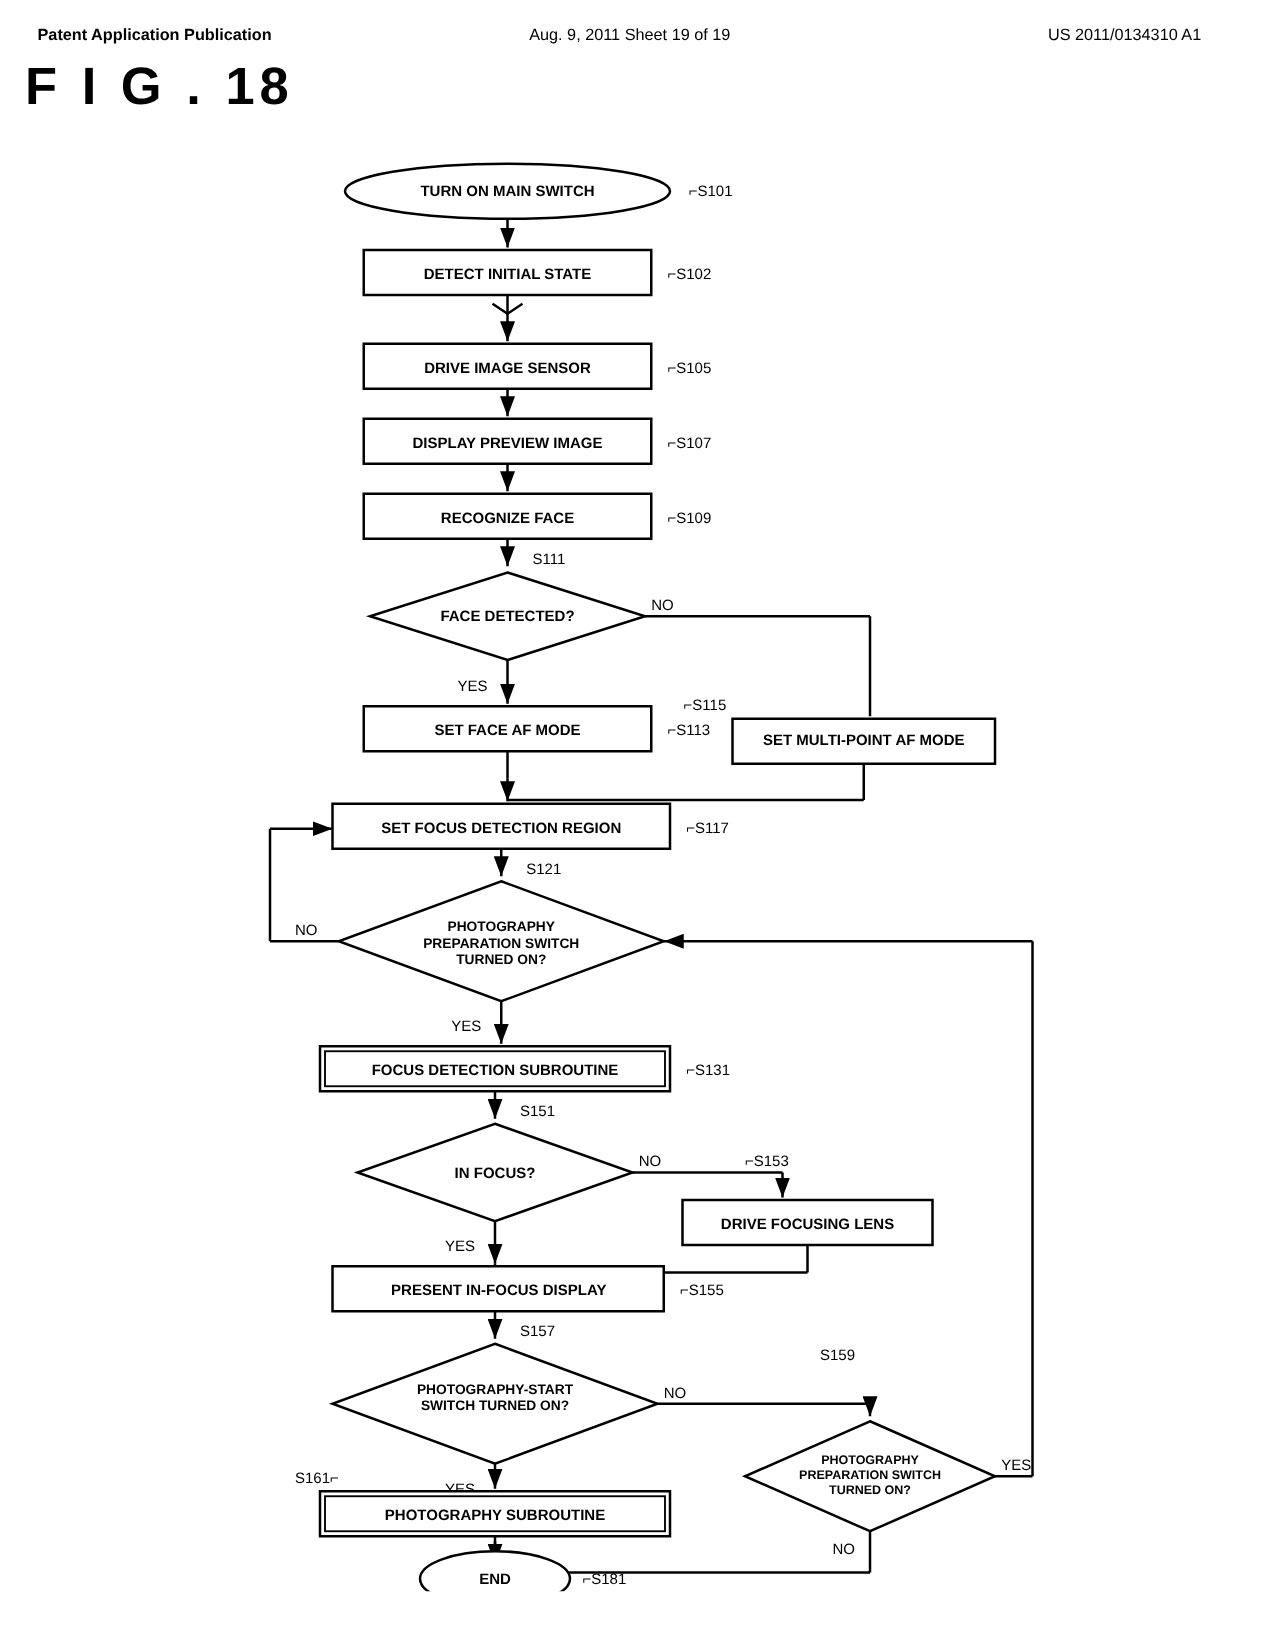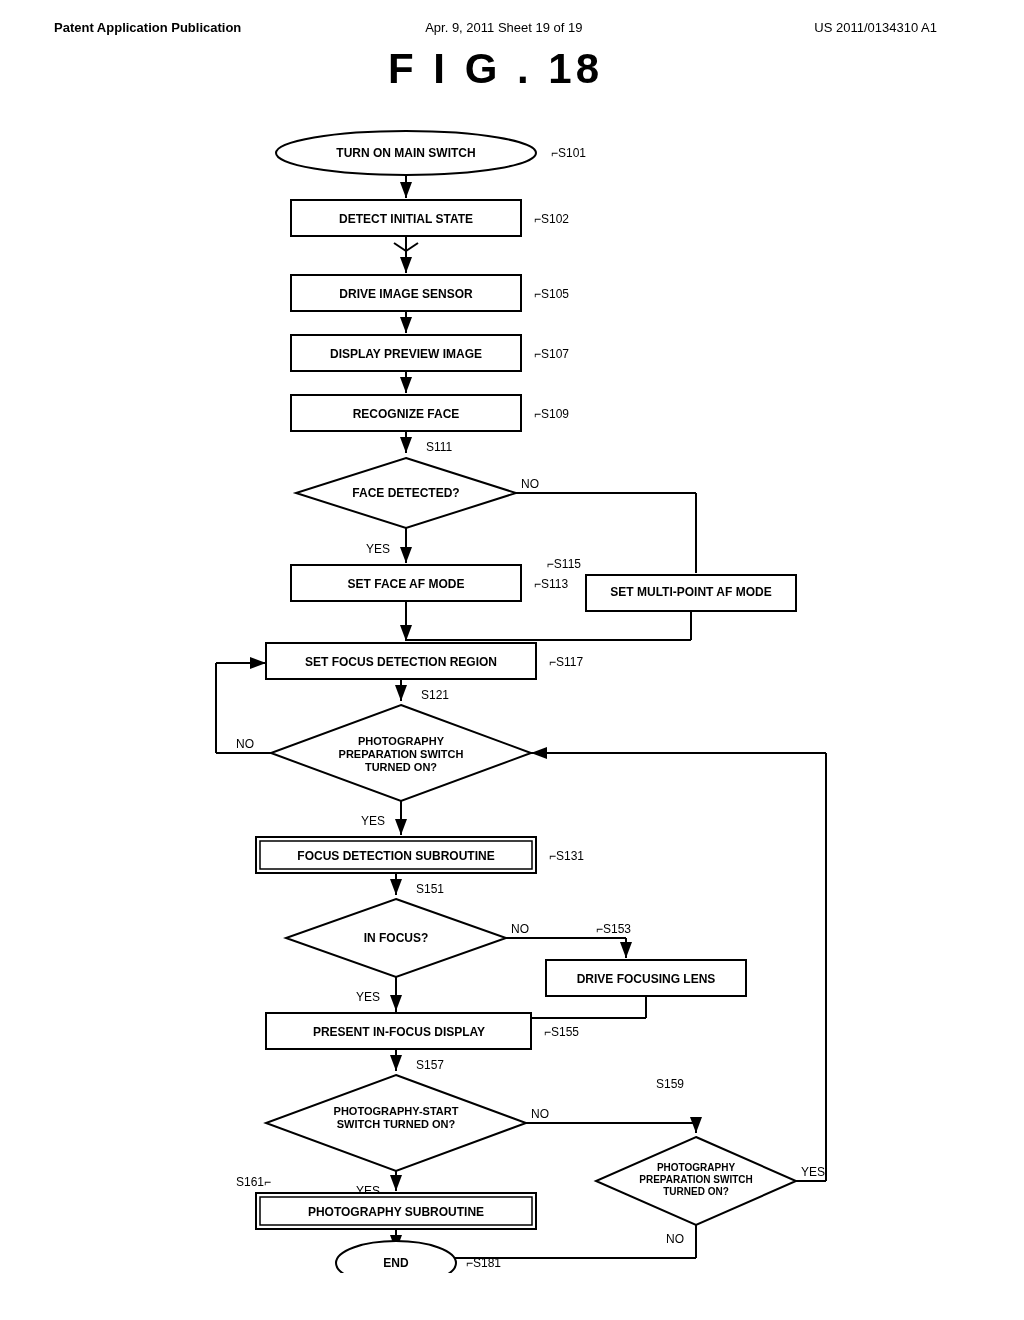--- a/index.html
+++ b/index.html
@@ -9,56 +9,56 @@
       width: 1024px;
       min-height: 1320px;
       position: relative;
       overflow-x: hidden;
     }
     .page {
       width: 991px;
       min-height: 1320px;
       background: #fff;
       position: relative;
-      padding: 20px 44px;
+      padding: 20px 20px;
     }
     .header {
       display: flex;
       justify-content: space-between;
       align-items: center;
       font-size: 13px;
       margin-bottom: 10px;
       padding: 0 10px;
     }
     .header-left { font-weight: bold; }
     .header-center { font-size: 13px; }
     .header-right { font-size: 13px; margin-left: 48px; }
 
     .fig-title {
-      text-align: center;
+      text-align: left;
       font-size: 42px;
       font-weight: bold;
       margin-bottom: 30px;
       margin-top: 10px;
       letter-spacing: 4px;
     }
 
     
     .flowchart-svg {
       display: block;
       margin: 0 auto;
     }
   </style>
 </head>
 <body>
 
 <div class="page">
   <div class="header">
     <span class="header-left">Patent Application Publication</span>
-    <span class="header-center">Apr. 9, 2011   Sheet 19 of 19</span>
+    <span class="header-center">Aug. 9, 2011   Sheet 19 of 19</span>
     <span class="header-right">US 2011/0134310 A1</span>
   </div>
 
   <div class="fig-title">F I G .  18</div>
 
   <svg class="flowchart-svg" width="720" height="1150" viewBox="0 0 720 1150">
 
     <defs>
       <marker id="arrowhead" markerWidth="8" markerHeight="6" refX="8" refY="3" orient="auto">
         <polygon points="0 0, 8 3, 0 6" fill="#000"></polygon>

